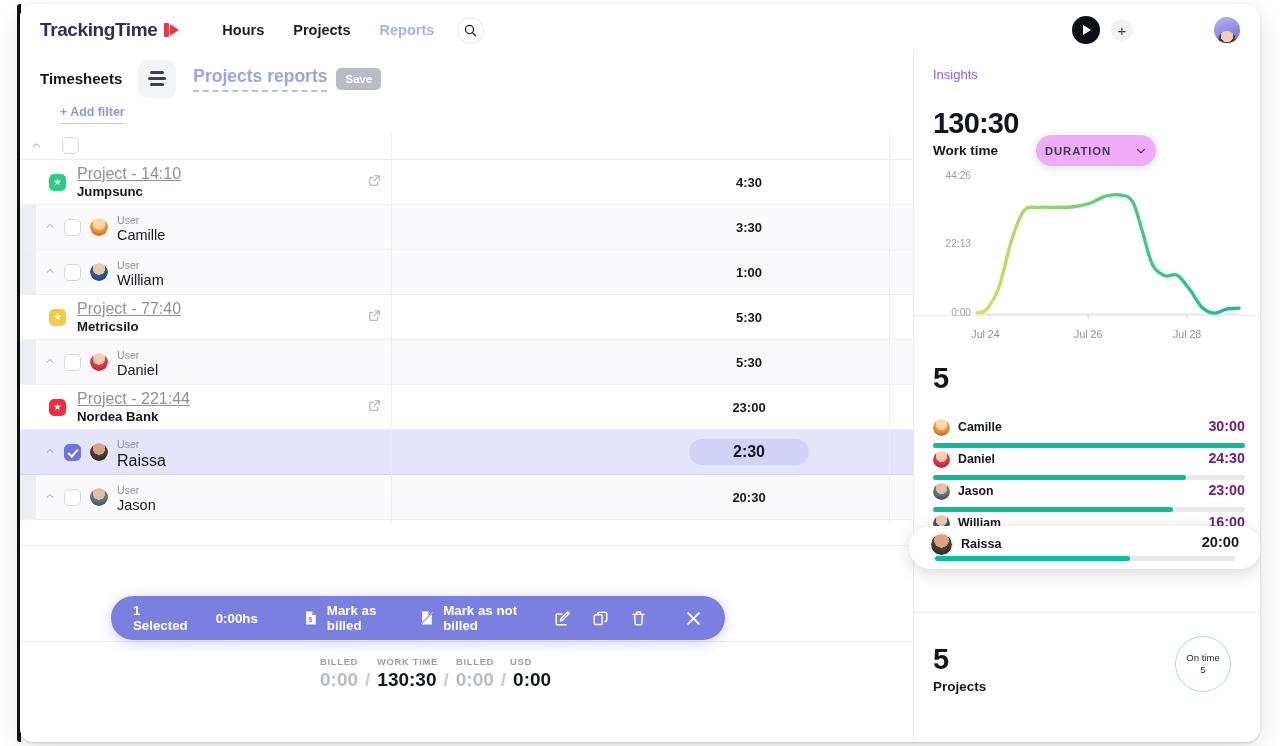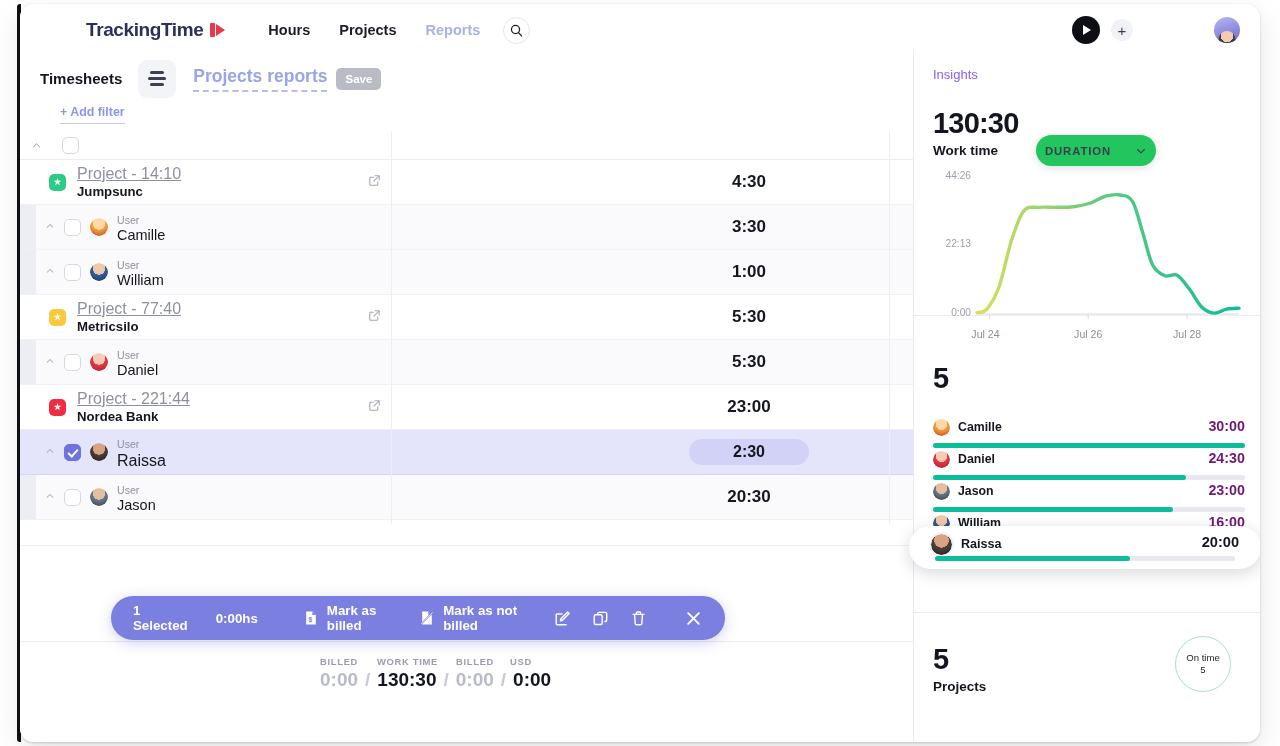--- a/index.html
+++ b/index.html
@@ -16,21 +16,21 @@
     position:absolute; left:17px; top:4px; width:4px; height:738px;
     background:#0f1115; border-radius:3px 0 0 3px;
   }
 
   
   #topnav{
     position:absolute; left:0; top:0; width:1240px; height:52px;
     background:#fff; display:flex; align-items:center; padding:0 20px;
   }
   .brand{ display:flex; align-items:center; gap:4px; margin-left:0; }
-  .brand-text{ font-size:19px; font-weight:700; color:#2d2f5b; letter-spacing:-.4px;margin-left:46px; }
+  .brand-text{ font-size:19px; font-weight:700; color:#2d2f5b; letter-spacing:-.4px; }
   .brand-mark{ display:inline-block; width:16px; height:14px; position:relative; margin-left:3px; }
   .brand-mark:before{
     content:""; position:absolute; left:0; top:0; width:5px; height:14px;
     background:#e8394a; border-radius:1px;
   }
   .brand-mark:after{
     content:""; position:absolute; left:6px; top:1px;
     border-left:9px solid #e8394a; border-top:6px solid transparent;
     border-bottom:6px solid transparent;
   }
@@ -122,21 +122,21 @@
   }
   .cbox.checked{ background:#6f72df; border-color:#6f72df; position:relative; }
   .cbox.checked:after{
     content:""; position:absolute; left:5px; top:2px; width:4px; height:8px;
     border:solid #fff; border-width:0 2px 2px 0; transform:rotate(42deg);
   }
   .col-div{ position:absolute; left:371px; top:127px; width:1px; height:393px; background:#ededf3; }
   .col-div2{ position:absolute; left:869px; top:127px; width:1px; height:393px; background:#ededf3; }
 
   .duration-chip{
-    position:absolute; right:104px; top:131px; width:120px; height:31px; background:#22c55e;
+    position:absolute; right:104px; top:131px; width:120px; height:31px; background:#f0abfc;
     border-radius:16px; box-shadow:0 2px 9px rgba(22,25,60,.14);
     display:flex; align-items:center; justify-content:center; gap:24px; cursor:pointer; z-index:5;
   }
   .duration-chip .lbl{ font-size:11.3px; font-weight:700; letter-spacing:.9px; color:#3b3e4c; }
 
   .row{
     position:relative; height:45px; display:flex; align-items:center;
     border-bottom:1px solid #f0f0f5;
   }
   .row.project{ background:#ffffff; }
@@ -159,21 +159,21 @@
 
   .u-chev{ width:28px; text-align:center; color:#9497a6; font-size:11px; cursor:pointer; flex:0 0 28px;}
   .u-avatar{ width:18px;height:18px;border-radius:50%; margin-left:9px; flex:0 0 18px; overflow:hidden; position:relative;}
   .u-meta{ margin-left:9px; line-height:1.1; }
   .u-sub{ font-size:10.6px; color:#8d90a0; }
   .u-name{ font-size:14.5px; color:#15171f; margin-top:0px; }
   .row.selected .u-name{ font-size:16px; font-weight:400; }
 
   .dur{
     position:absolute; right:104px; width:120px; text-align:center;
-    font-size:17px; font-weight:700; color:#15171f;
+    font-size:13px; font-weight:700; color:#15171f;
   }
   .dur.pill{
     background:#d2d2f7; border-radius:14px; padding:4px 0; font-size:16px;
   }
   .tbl-tail{ height:26px; background:#fff; border-bottom:1px solid #f0f0f5; }
 
   
   #sel-toolbar{
     position:absolute; left:91px; top:592px; width:614px; height:44px;
     background:#7b7fe0; border-radius:22px; display:flex; align-items:center;

